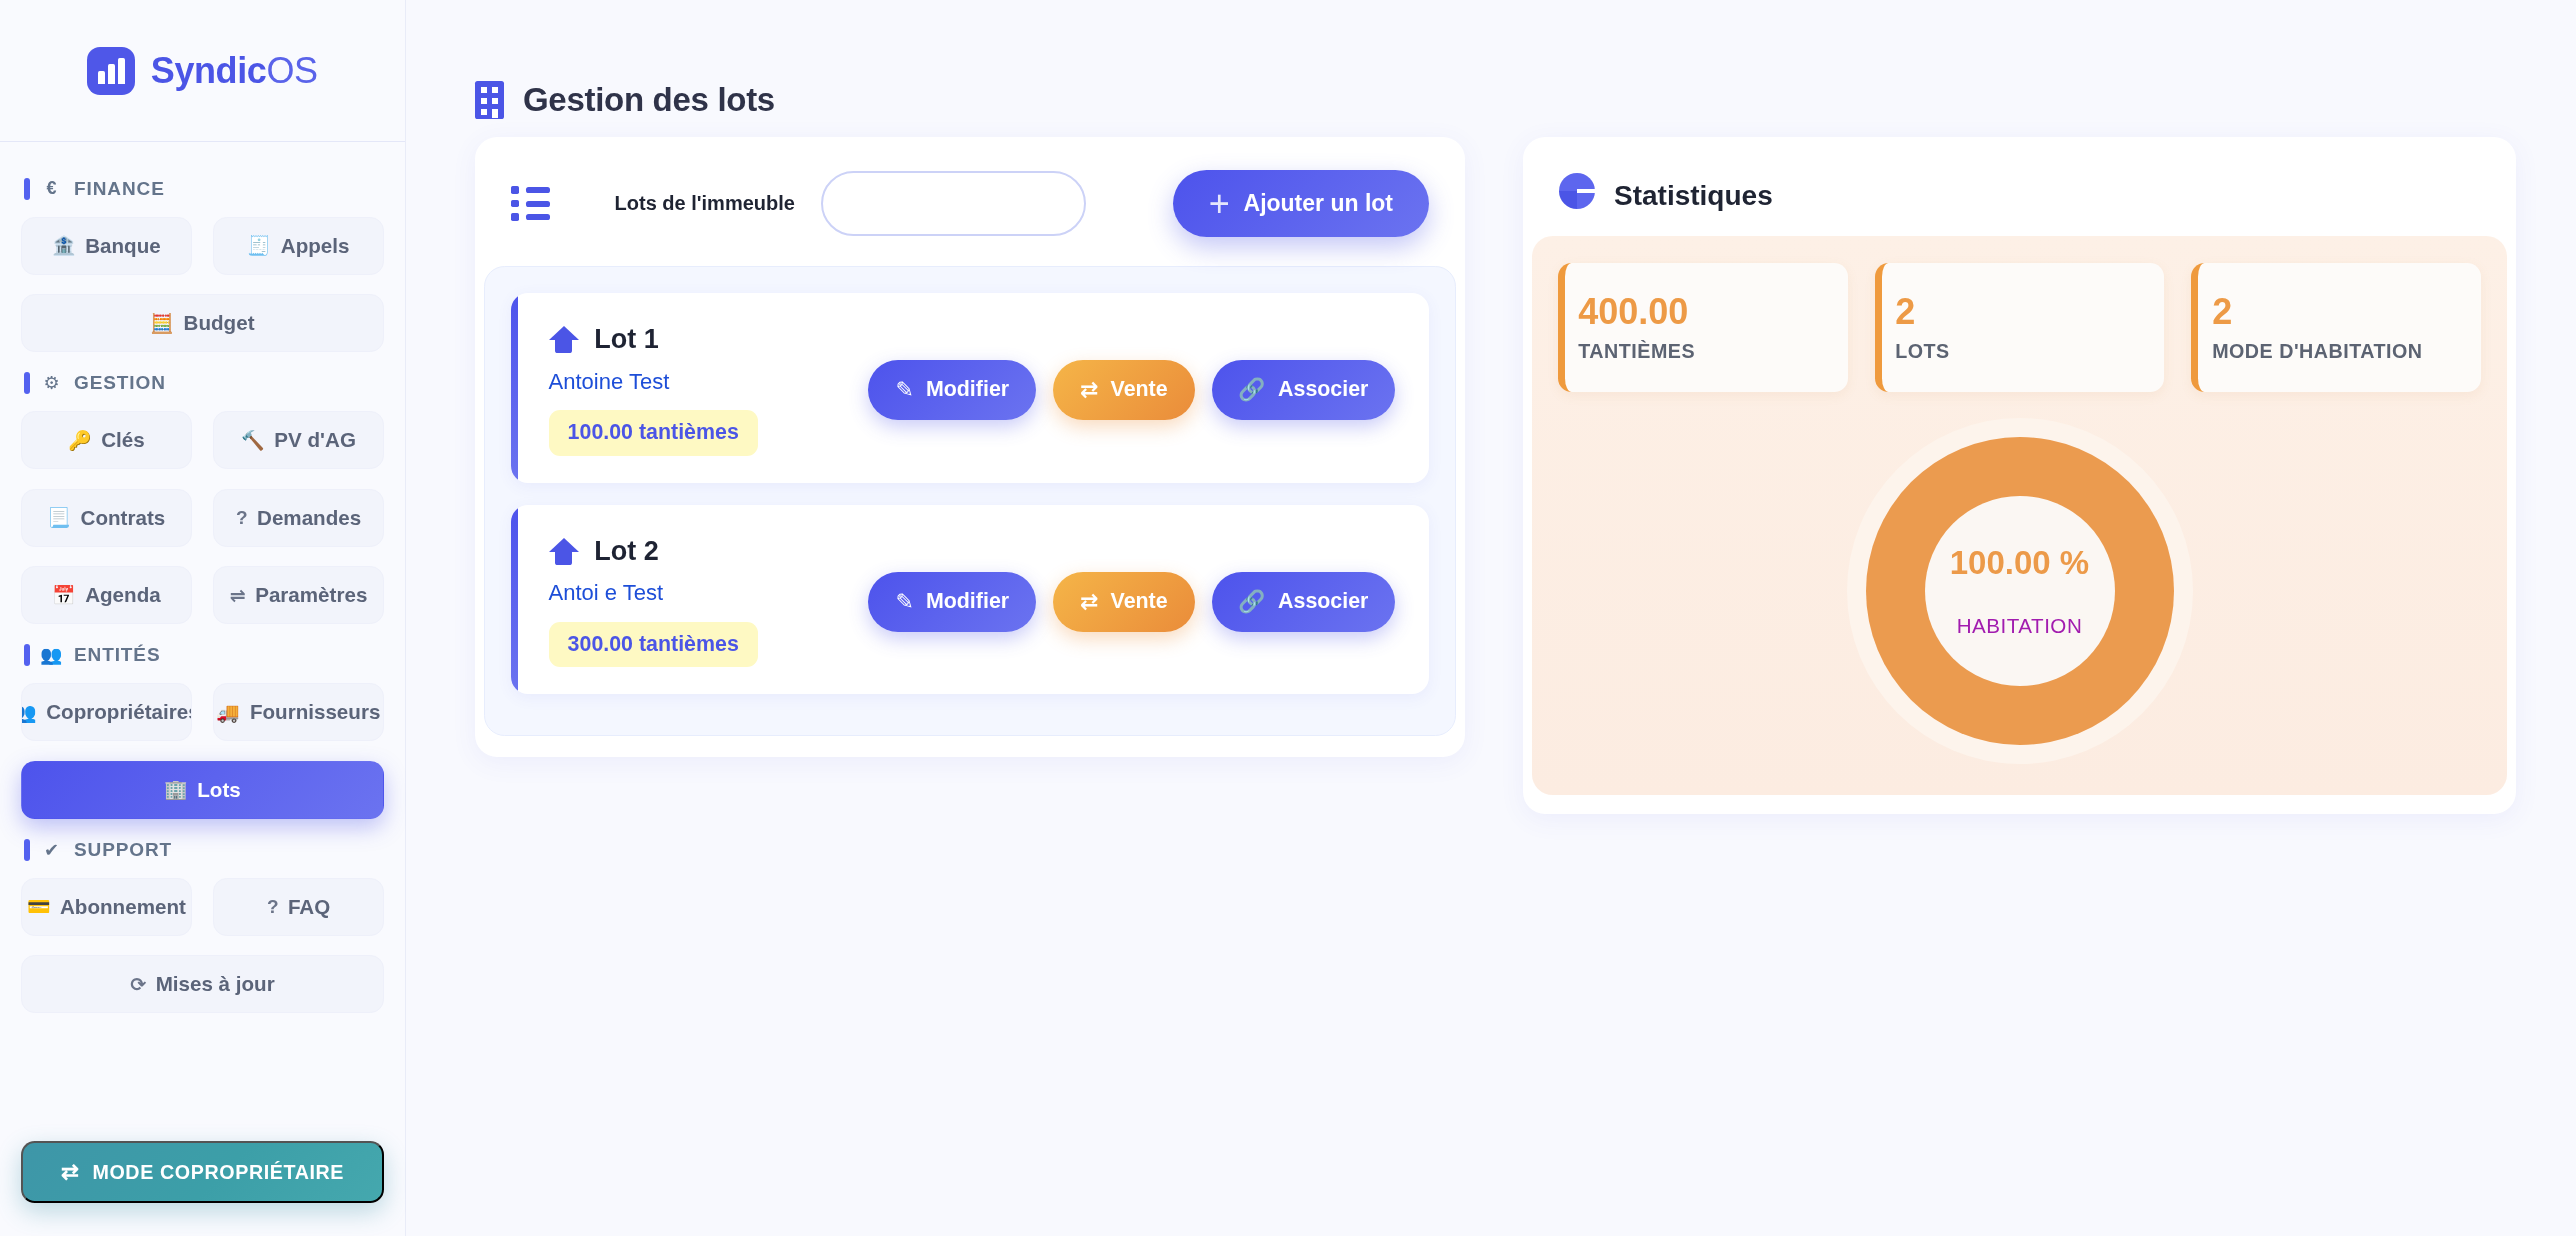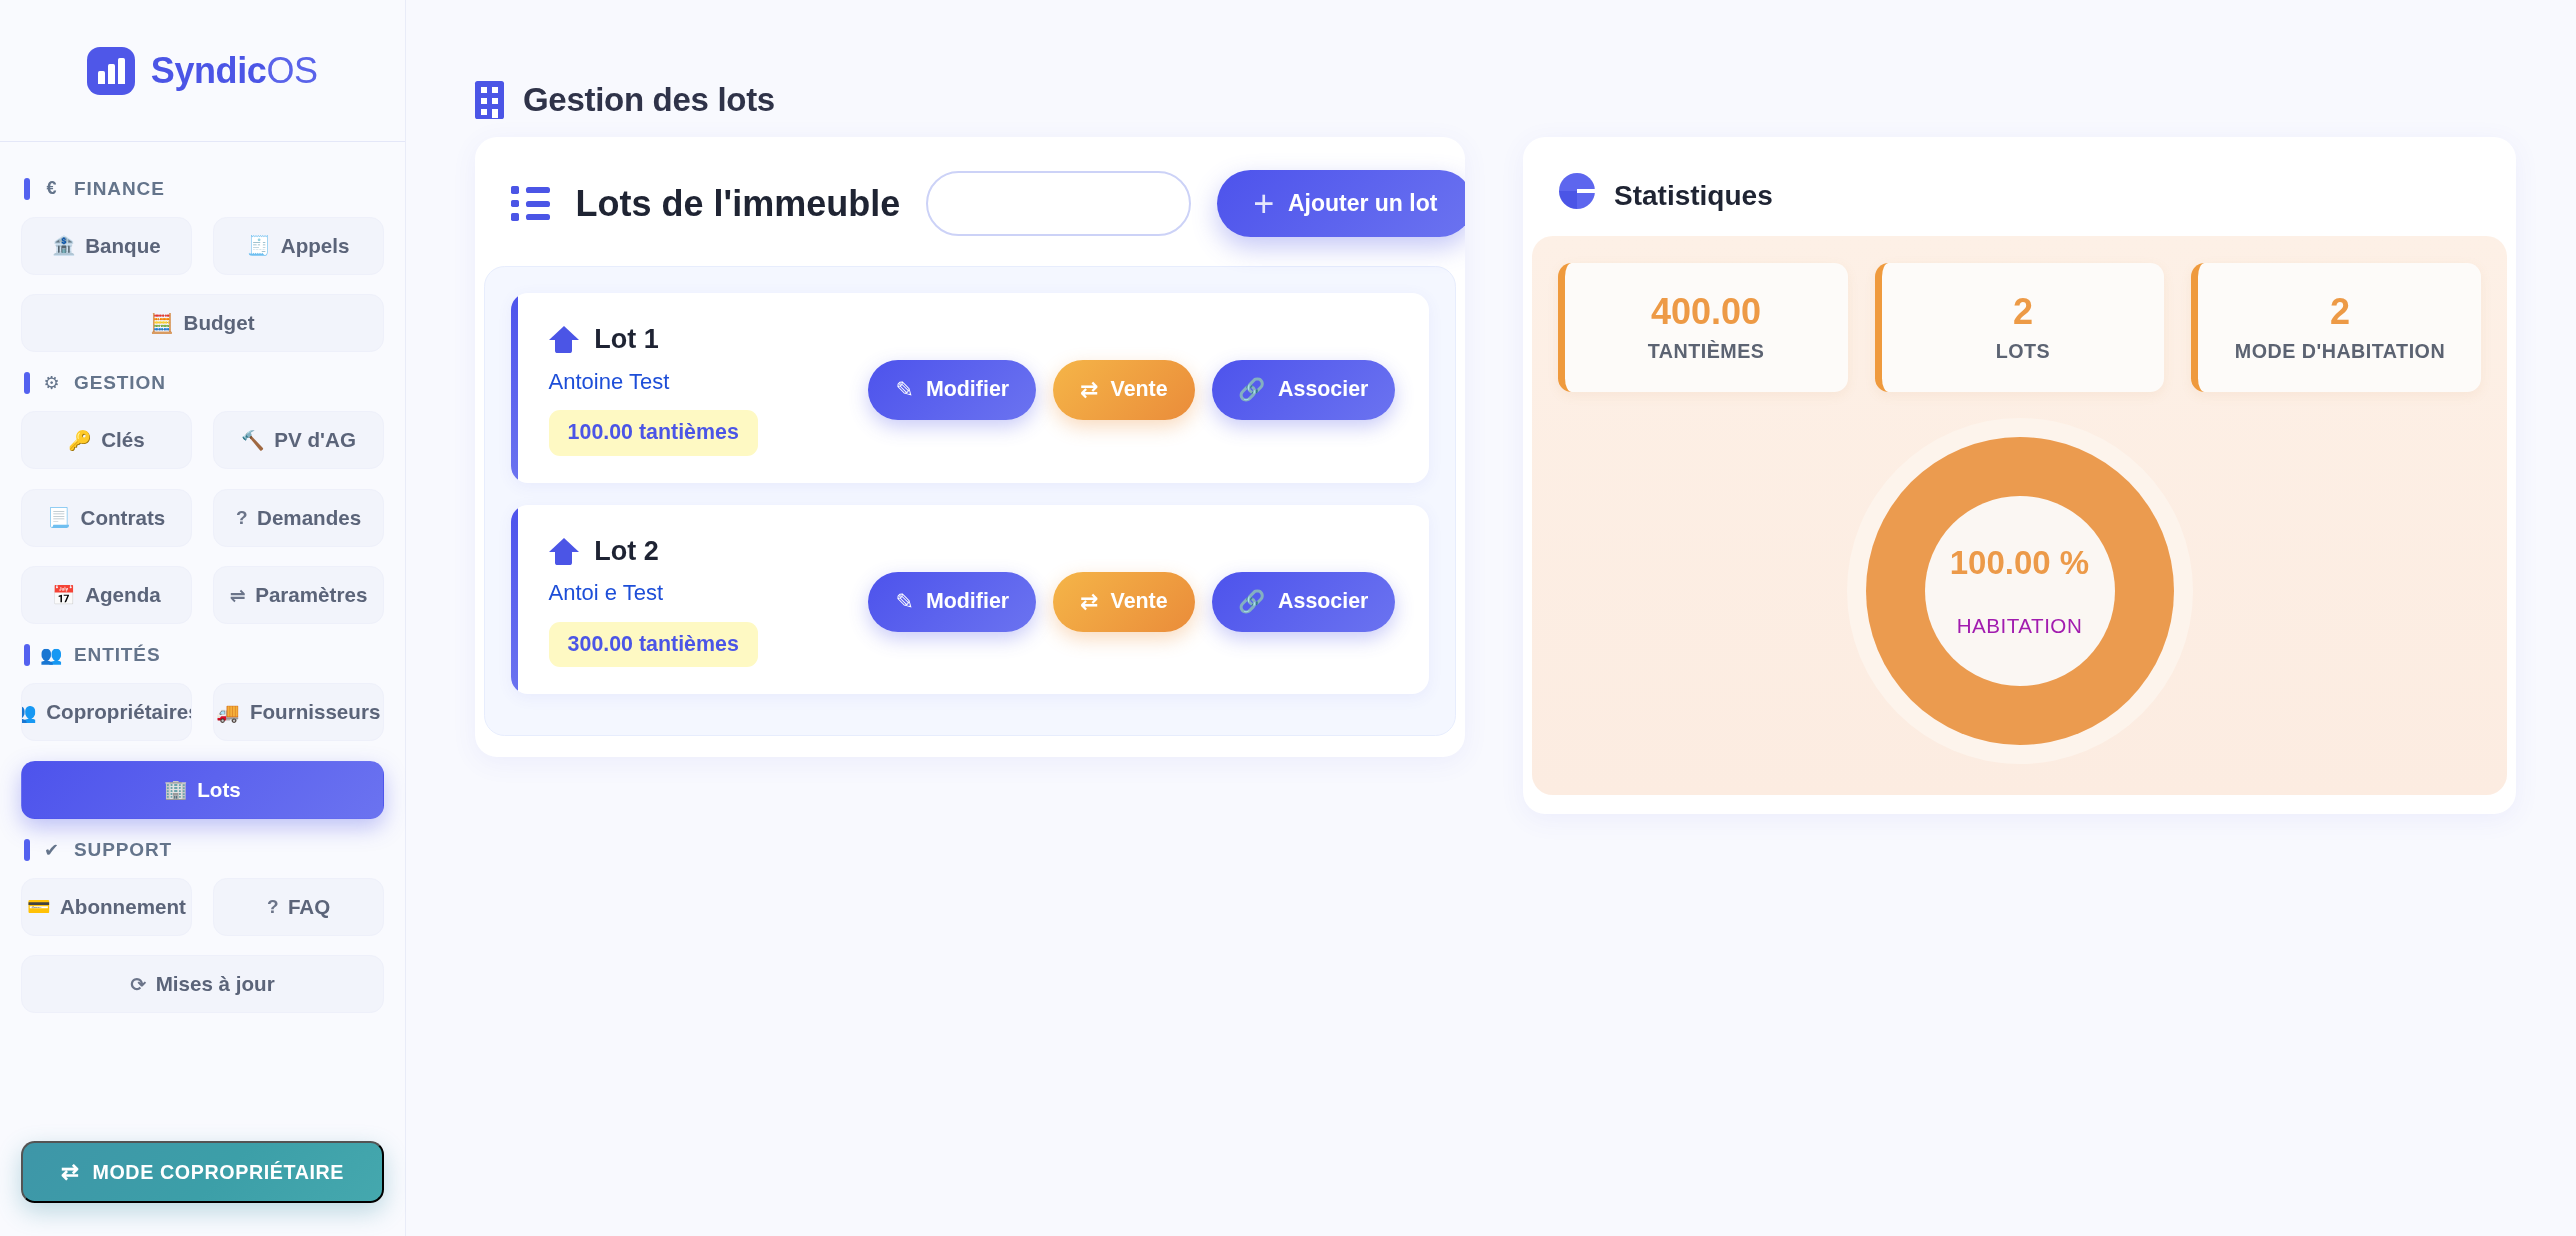--- a/index.html
+++ b/index.html
@@ -115,21 +115,21 @@
     overflow: hidden;
   }
   .lots-head {
     display: flex; align-items: center; gap: 26px;
     padding: 33px 36px 29px 36px;
   }
   .list-ic { display: flex; flex-direction: column; gap: 6px; flex: 0 0 auto; }
   .list-ic span { display: flex; align-items: center; gap: 6.9px; }
   .list-ic i { display: block; width: 7.7px; height: 7.7px; background: #4b55e6; border-radius: 1.7px; }
   .list-ic u { display: block; width: 24px; height: 6px; background: #4b55e6; border-radius: 2.6px; }
-  .lots-title { font-size: 36px; font-weight: 700; color: #1f2433; white-space: nowrap; }
+  .lots-title { font-size: 20px; font-weight: 700; color: #1f2433; white-space: nowrap; margin-left: 39px; }
   .search-input {
     width: 265px; height: 65px; border-radius: 34px;
     border: 2.6px solid #ccd2f7; background: #fff;
     font-size: 20.6px; color: #3a4059; padding: 0 24px; outline: none;
     font-family: inherit;
   }
   .add-btn {
     margin-left: auto;
     height: 67px; padding: 0 36px; border: none; border-radius: 34px;
     background: linear-gradient(135deg, #4d53ec 0%, #6b73f0 100%);
@@ -207,21 +207,20 @@
     margin: 0 8.6px 19px 8.6px; padding: 27px 26px 50px 26px;
     background: linear-gradient(180deg, #fdf0e6 0%, #fcece1 100%);
     border-radius: 20.6px;
   }
   .tiles { display: flex; gap: 27px; }
   .tile {
     flex: 1 1 0; min-width: 0;
     background: #fdfbf9; border-radius: 13.7px;
     border-left: 7.7px solid #ef9a3d;
     padding: 29px 13.7px 29px 13.7px;
-    text-align: center;
     box-shadow: 0 3.4px 12px rgba(200,140,80,.09);
   }
   .tile .val { font-size: 36px; font-weight: 700; color: #ed9a46; margin-bottom: 8.6px; line-height: 1.1; }
   .tile .lbl { font-size: 19.7px; font-weight: 700; color: #5c6372; letter-spacing: 0.5px; white-space: nowrap; }
 
   .donut-wrap { display: flex; justify-content: center; margin-top: 45px; }
   .donut {
     width: 308px; height: 308px; border-radius: 50%;
     background: conic-gradient(#eb9b4f 0deg 360deg);
     display: flex; align-items: center; justify-content: center;

